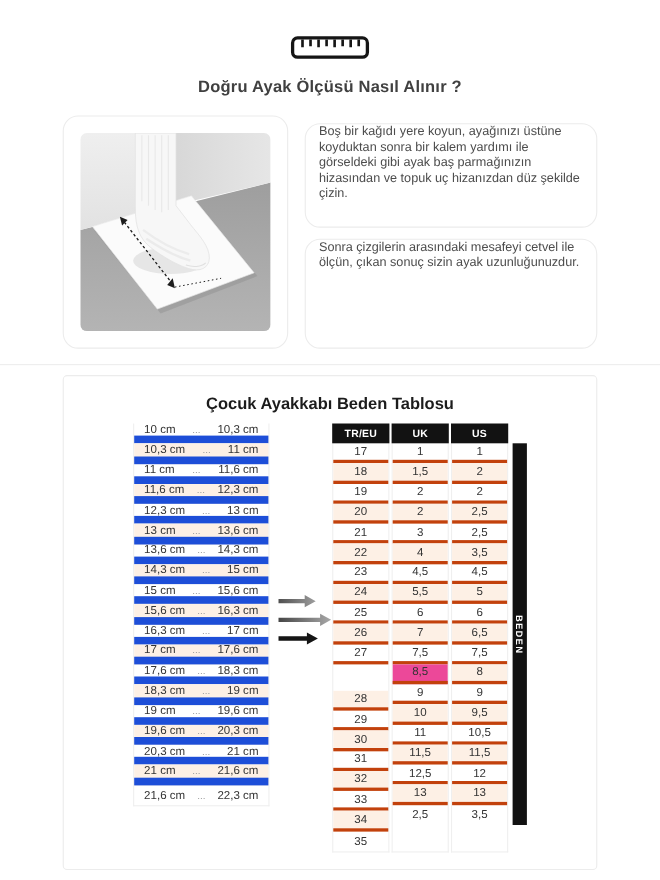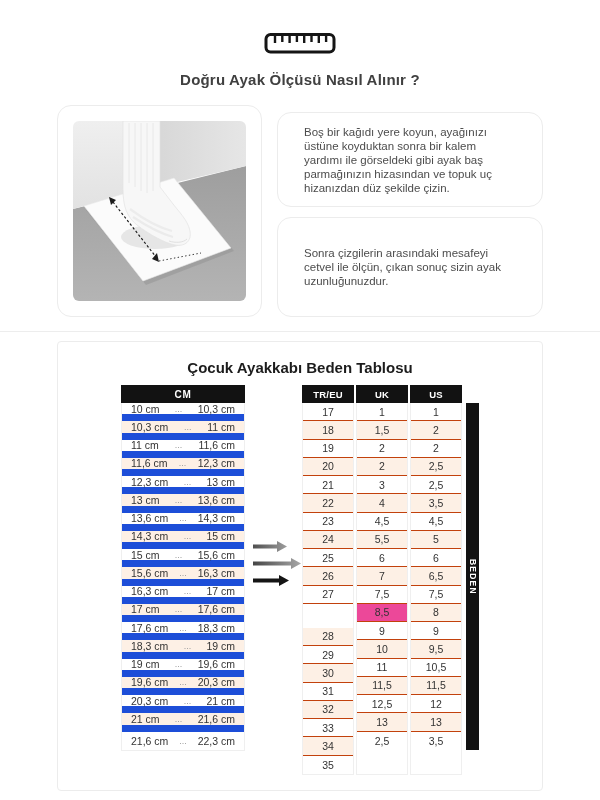--- a/index.html
+++ b/index.html
@@ -18,21 +18,21 @@
   .photo-card {
     width: 205px; height: 212px; flex: 0 0 205px;
     border: 1px solid #ececec; border-radius: 14px;
     padding: 15px 15px; background: #fff;
   }
   .photo-svg { display: block; border-radius: 6px; }
 
   .text-cards { flex: 1; display: flex; flex-direction: column; gap: 10px; margin-top: 7px; }
   .text-card {
     border: 1px solid #ececec; border-radius: 14px;
-    padding: 0 26px; display: flex; align-items: center;
+    padding: 0 12px; display: flex; align-items: flex-start;
     color: #4c4c4c; font-size: 11.5px; line-height: 14px; background: #fff;
   }
   .text-card.first  { height: 95px; }
   .text-card.second { height: 100px; }
 
   .divider { border: none; border-top: 1px solid #ededed; margin-top: 14px; }
 
   .table-card {
     margin: 9px 57px 0; height: 450px;
     border: 1px solid #ececec; border-radius: 4px; background: #fff;
@@ -68,21 +68,21 @@
   .size-col { width: 52px; border: 1px solid #efefef; border-top: none; }
   .size-col-header {
     height: 18px; background: #121212; color: #fff;
     display: flex; align-items: center; justify-content: center;
     font-size: 9.5px; font-weight: bold; letter-spacing: 0.2px;
     margin: 0 -1px;
     text-align: center;
   }
   .size-cell {
     height: 18.25px; display: flex; align-items: center; justify-content: center;
-    font-size: 10.5px; color: #333; border-bottom: 1px solid #c2410c;
+    font-size: 10.5px; color: #333; border-bottom: 3px solid #c2410c;
   }
   .size-cell:last-child { border-bottom: none; }
 
   .beden-bar {
     width: 13px; height: 347px; margin: 18px 0 0 4px;
     background: #121212; color: #ffffff;
     display: flex; align-items: center; justify-content: center;
     writing-mode: vertical-rl;
     font-size: 8.5px; font-weight: bold; letter-spacing: 1.2px;
   }
@@ -168,21 +168,20 @@
 </div>
 
 <hr class="divider">
 
 <div class="table-card">
   <div class="table-title">Çocuk Ayakkabı Beden Tablosu</div>
 
   <div class="tables">
 
     <div class="cm-table">
-      <div class="cm-header">CM</div>
       <div class="cm-body" id="cm-body">
           <div class="cm-row">
             <span>10 cm</span>
             <span class="dots">...</span>
             <span>10,3 cm</span>
           </div>
           <div class="cm-row" style="background: rgb(253, 240, 229);">
             <span>10,3 cm</span>
             <span class="dots">...</span>
             <span>11 cm</span>

